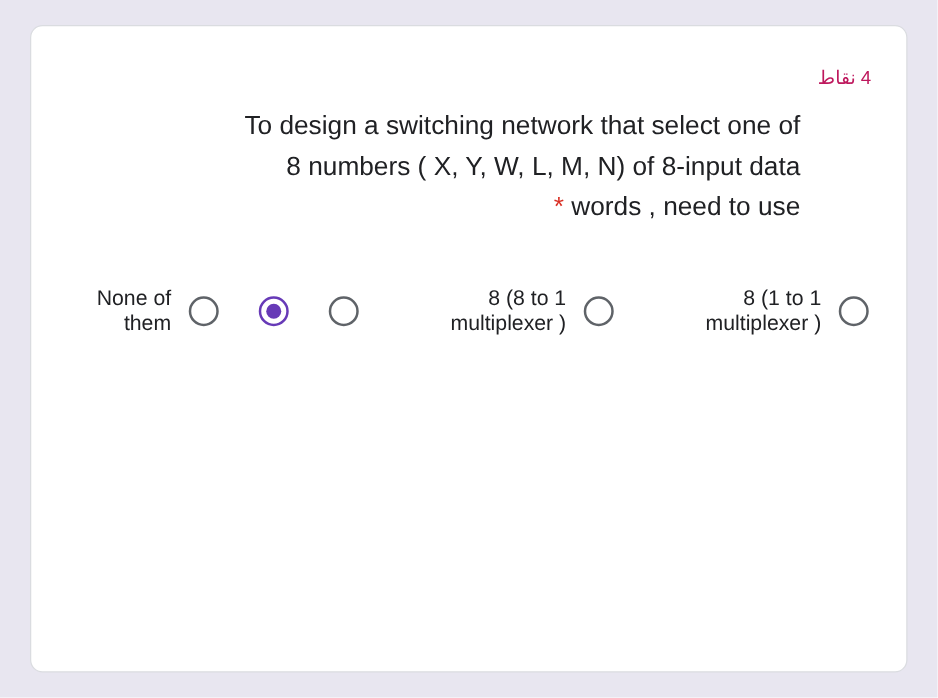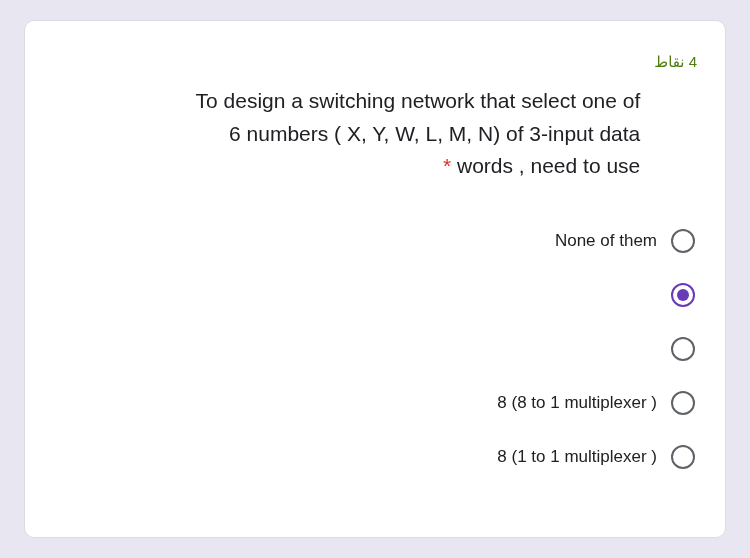--- a/index.html
+++ b/index.html
@@ -22,42 +22,42 @@
     padding: 28px 28px 18px 28px;
     position: relative;
   }
   .question-row {
     display: flex;
     align-items: flex-start;
     gap: 14px;
     direction: rtl;
   }
   .points {
-    color: #4d7c0f;
+    color: #be185d;
     font-size: 15px;
     white-space: nowrap;
     padding-top: 4px;
     direction: rtl;
   }
   .qtext {
     color: #202124;
     font-size: 21px;
     line-height: 1.55;
     text-align: right;
     direction: ltr;
     flex: 1;
     margin-top: 36px;
   }
   .qtext .asterisk {
     color: #d93025;
   }
   .options {
     margin-top: 46px;
     display: flex;
-    flex-direction: column;
+    flex-direction: row;
     gap: 30px;
   }
   .option {
     display: flex;
     flex-direction: row-reverse;
     align-items: center;
     gap: 14px;
     padding-right: 2px;
   }
   .radio {
@@ -89,21 +89,21 @@
   }
 </style>
 </head>
 <body>
 
 <div class="card">
   <div class="question-row">
     <div class="points">4 نقاط</div>
     <div class="qtext">
       <span>To design a switching network that select one of</span><br>
-      <span>6 numbers ( X, Y, W, L, M, N) of 3-input data</span><br>
+      <span>8 numbers ( X, Y, W, L, M, N) of 8-input data</span><br>
       <span class="asterisk">*</span><span> words , need to use</span>
     </div>
   </div>
 
   <div class="options">
 
     <div class="option">
       <div class="radio"></div>
       <div class="opt-label">None of them</div>
     </div>

